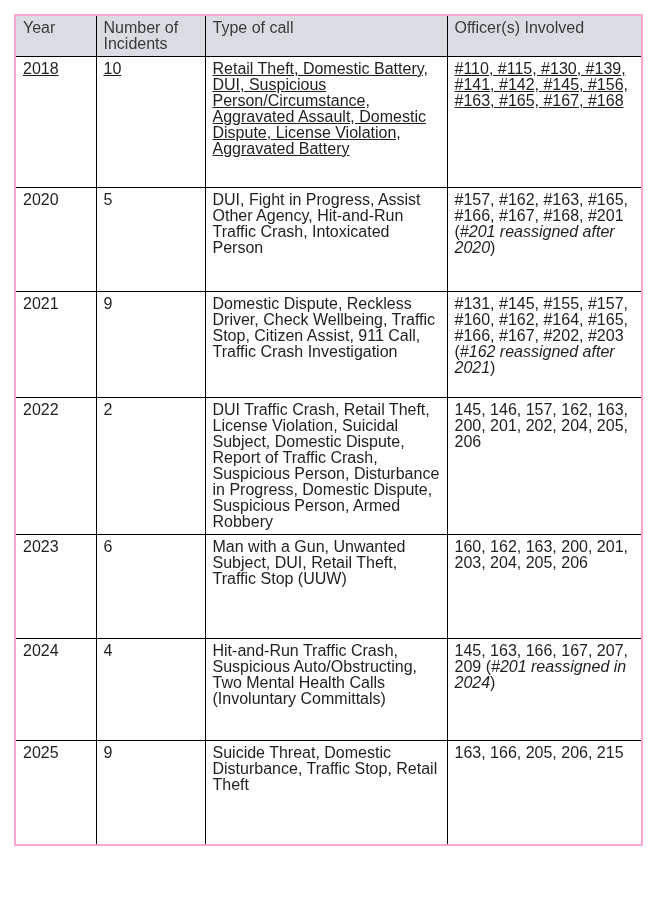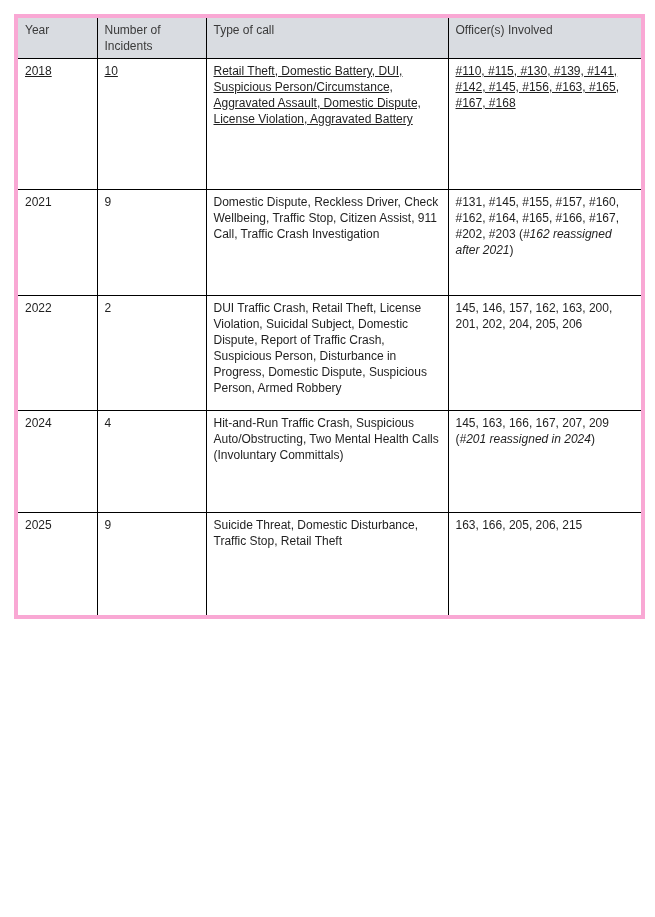--- a/index.html
+++ b/index.html
@@ -9,22 +9,22 @@
     height: 917px;
     background: #ffffff;
     font-family: "Liberation Sans", sans-serif;
     position: relative;
   }
   table.incidents {
     border-collapse: collapse;
     table-layout: fixed;
     width: 627px;
     margin: 14px 0 0 14px;
-    border: 4px solid #f9a8d4;
-    font-size: 12px;
+    border: 2px solid #f9a8d4;
+    font-size: 16px;
     line-height: 16px;
     color: #1f1f1f;
   }
   table.incidents th,
   table.incidents td {
     border: 1px solid #000000;
     vertical-align: top;
     text-align: left;
     padding: 4px 7px 4px 7px;
     font-weight: normal;
@@ -65,31 +65,43 @@
         <th>Officer(s) Involved</th>
       </tr>
     </thead>
     <tbody>
       <tr class="r0">
         <td>2018</td>
         <td>10</td>
         <td>Retail Theft, Domestic Battery, DUI, Suspicious Person/Circumstance, Aggravated Assault, Domestic Dispute, License Violation, Aggravated Battery</td>
         <td><span>#110, #115, #130, #139, #141, #142, #145, #156, #163, #165, #167, #168</span> </td>
       </tr>
+      <tr class="r2">
+        <td>2020</td>
+        <td>5</td>
+        <td>DUI, Fight in Progress, Assist Other Agency, Hit-and-Run Traffic Crash, Intoxicated Person</td>
+        <td><span>#157, #162, #163, #165, #166, #167, #168, #201</span> <span class="officer-note">(<i>#201 reassigned after 2020</i>)</span></td>
+      </tr>
       <tr class="r3">
         <td>2021</td>
         <td>9</td>
         <td>Domestic Dispute, Reckless Driver, Check Wellbeing, Traffic Stop, Citizen Assist, 911 Call, Traffic Crash Investigation</td>
         <td><span>#131, #145, #155, #157, #160, #162, #164, #165, #166, #167, #202, #203</span> <span class="officer-note">(<i>#162 reassigned after 2021</i>)</span></td>
       </tr>
       <tr class="r4">
         <td>2022</td>
         <td>2</td>
         <td>DUI Traffic Crash, Retail Theft, License Violation, Suicidal Subject, Domestic Dispute, Report of Traffic Crash, Suspicious Person, Disturbance in Progress, Domestic Dispute, Suspicious Person, Armed Robbery</td>
         <td><span>145, 146, 157, 162, 163, 200, 201, 202, 204, 205, 206</span> </td>
+      </tr>
+      <tr class="r5">
+        <td>2023</td>
+        <td>6</td>
+        <td>Man with a Gun, Unwanted Subject, DUI, Retail Theft, Traffic Stop (UUW)</td>
+        <td><span>160, 162, 163, 200, 201, 203, 204, 205, 206</span> </td>
       </tr>
       <tr class="r6">
         <td>2024</td>
         <td>4</td>
         <td>Hit-and-Run Traffic Crash, Suspicious Auto/Obstructing, Two Mental Health Calls (Involuntary Committals)</td>
         <td><span>145, 163, 166, 167, 207, 209</span> <span class="officer-note">(<i>#201 reassigned in 2024</i>)</span></td>
       </tr>
       <tr class="r7">
         <td>2025</td>
         <td>9</td>

